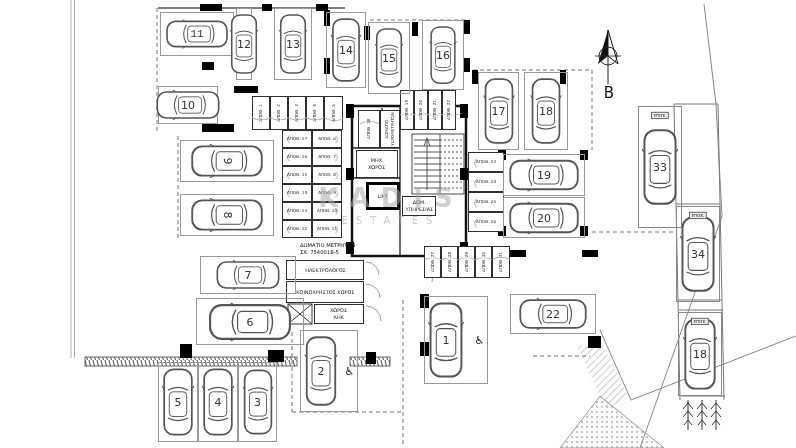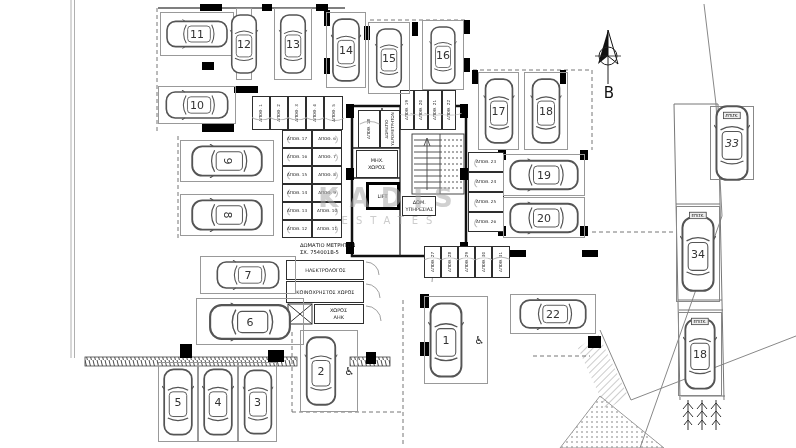--- a/index.html
+++ b/index.html
@@ -377,31 +377,31 @@
           <use href="#car-sym" xlink:href="#car-sym"></use>
         </svg>
         <span class="num" style="transform: translate(calc(-50% + 0px), -50%) rotate(90deg);">8</span>
       </div>
       <div class="space" style="left: 180px; top: 140px; width: 94px; height: 42px;">
         <svg viewBox="0 0 44 96" width="34" height="84" class="car" style="transform: translate(calc(-50% + 0px), -50%) rotate(-90deg);">
           <use href="#car-sym" xlink:href="#car-sym"></use>
         </svg>
         <span class="num" style="transform: translate(calc(-50% + 0px), -50%) rotate(90deg);">9</span>
       </div>
-      <div class="space" style="left: 158px; top: 86px; width: 78px; height: 38px;">
+      <div class="space" style="left: 158px; top: 86px; width: 60px; height: 38px;">
         <svg viewBox="0 0 44 96" width="30" height="66" class="car" style="transform: translate(calc(-50% + 0px), -50%) rotate(-90deg);">
           <use href="#car-sym" xlink:href="#car-sym"></use>
         </svg>
         <span class="num" style="transform: translate(calc(-50% + 0px), -50%);">10</span>
       </div>
       <div class="space" style="left: 160px; top: 12px; width: 74px; height: 44px;">
         <svg viewBox="0 0 44 96" width="33" height="64" class="car" style="transform: translate(calc(-50% + 0px), -50%) rotate(-90deg);">
           <use href="#car-sym" xlink:href="#car-sym"></use>
         </svg>
-        <span class="num" style="transform: translate(calc(-50% + 0px), -50%);">11</span>
+        <span class="num" style="transform: translate(calc(-50% + 0px), -50%); font-family: Liberation Mono, monospace;">11</span>
       </div>
       <div class="space" style="left: 236px; top: 8px; width: 16px; height: 72px;">
         <svg viewBox="0 0 44 96" width="30" height="62" class="car" style="transform: translate(calc(-50% + 0px), -50%);">
           <use href="#car-sym" xlink:href="#car-sym"></use>
         </svg>
         <span class="num" style="transform: translate(calc(-50% + 0px), -50%);">12</span>
       </div>
       <div class="space" style="left: 274px; top: 8px; width: 38px; height: 72px;">
         <svg viewBox="0 0 44 96" width="30" height="62" class="car" style="transform: translate(calc(-50% + 0px), -50%);">
           <use href="#car-sym" xlink:href="#car-sym"></use>
@@ -449,21 +449,21 @@
           <use href="#car-sym" xlink:href="#car-sym"></use>
         </svg>
         <span class="num" style="transform: translate(calc(-50% + 0px), -50%);">20</span>
       </div>
       <div class="space" style="left: 510px; top: 294px; width: 86px; height: 40px;">
         <svg viewBox="0 0 44 96" width="32" height="76" class="car" style="transform: translate(calc(-50% + 0px), -50%) rotate(-90deg);">
           <use href="#car-sym" xlink:href="#car-sym"></use>
         </svg>
         <span class="num" style="transform: translate(calc(-50% + 0px), -50%);">22</span>
       </div>
-      <div class="space visitor" style="left: 710px; top: 106px; width: 44px; height: 74px; font-style: italic;">
+      <div class="space visitor" style="left: 638px; top: 106px; width: 44px; height: 122px;">
         <svg viewBox="0 0 44 96" width="36" height="88" class="car" style="transform: translate(calc(-50% + 0px), -50%);">
           <use href="#car-sym" xlink:href="#car-sym"></use>
         </svg>
         <span class="num" style="transform: translate(calc(-50% + 0px), -50%);">33</span>
         <span class="vtag">ΕΠΙΣΚ.</span>
       </div>
       <div class="space visitor" style="left: 676px; top: 206px; width: 44px; height: 96px;">
         <svg viewBox="0 0 44 96" width="36" height="86" class="car" style="transform: translate(calc(-50% + 0px), -50%);">
           <use href="#car-sym" xlink:href="#car-sym"></use>
         </svg>

